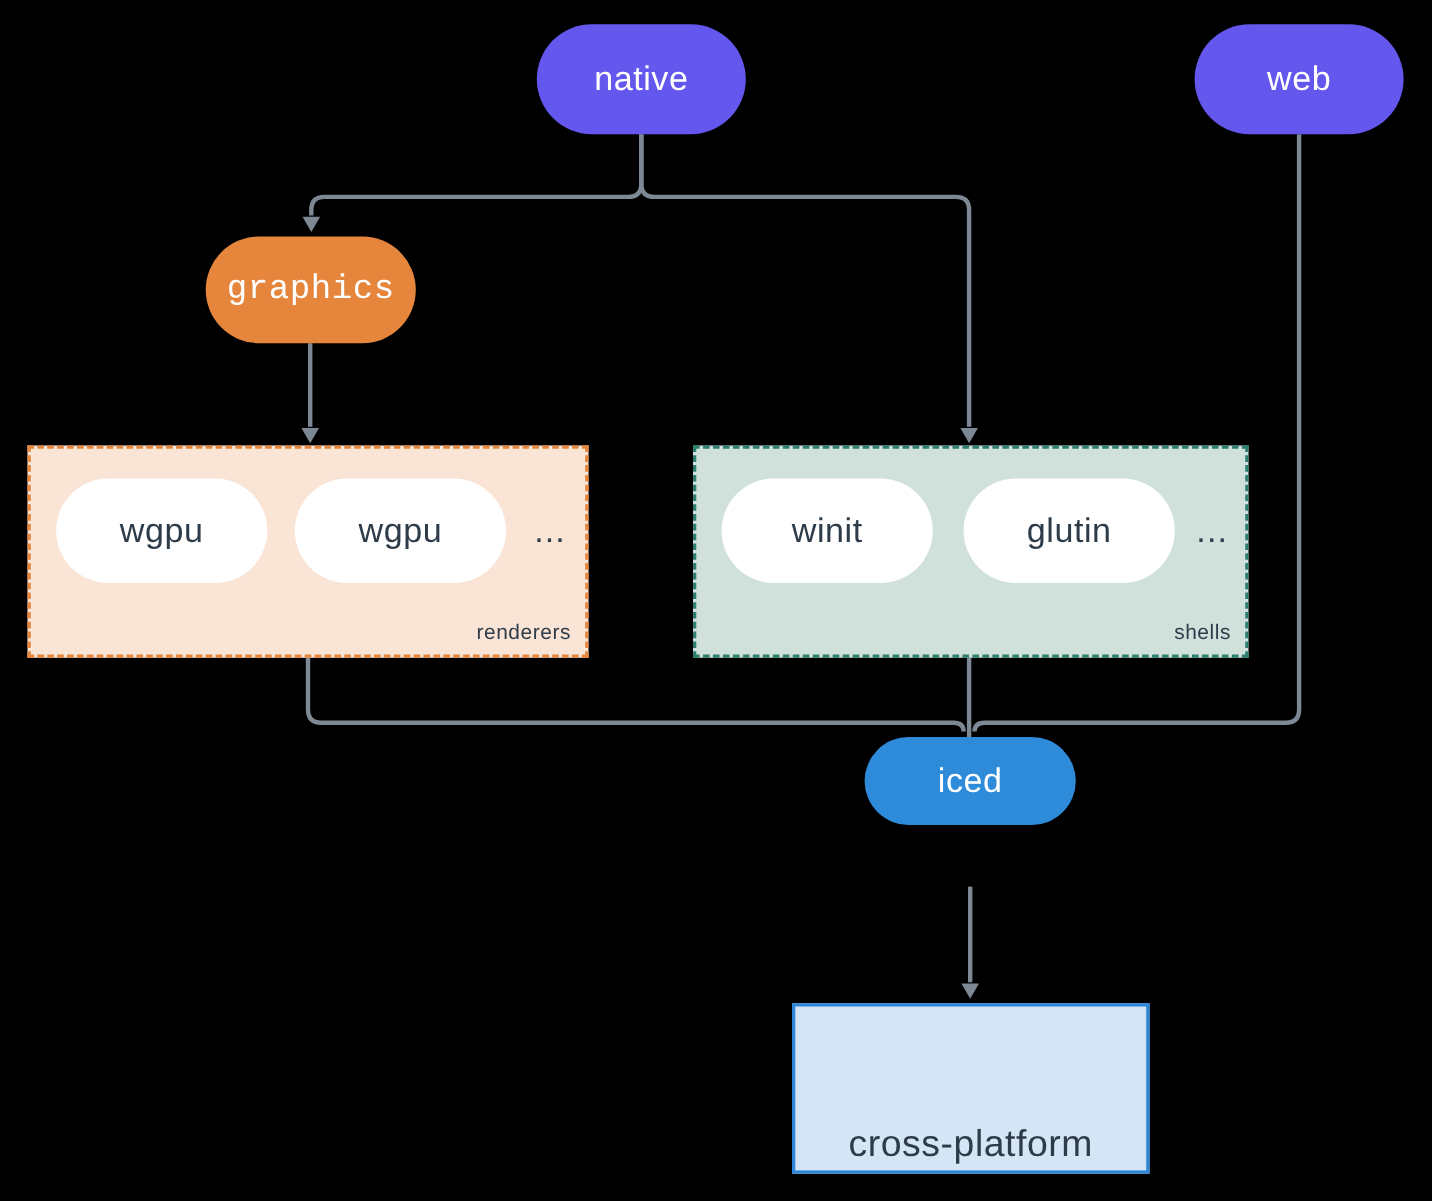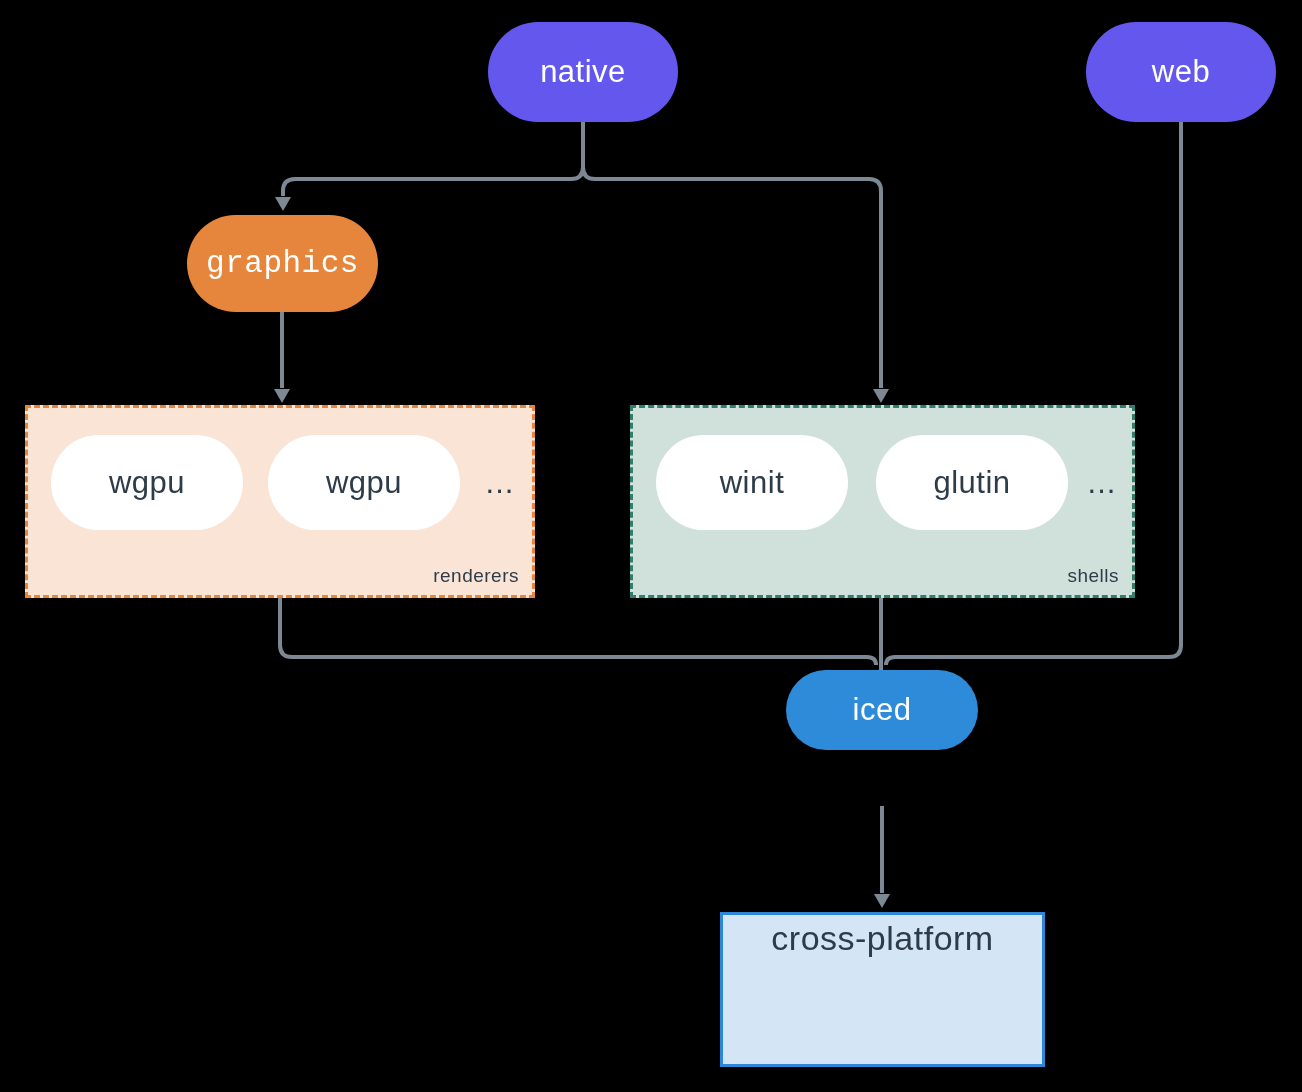--- a/index.html
+++ b/index.html
@@ -52,21 +52,21 @@
   .ellipsis{
     position:absolute;top:27px;height:95px;width:44px;
     display:flex;align-items:center;justify-content:center;
     font-size:31px;color:var(--dark);letter-spacing:1px;
   }
   .app-box{
     position:absolute;left:720px;top:912px;width:325px;height:155px;
     background:var(--app-bg);
     border:3px solid var(--app-border);
     box-sizing:border-box;
-    display:flex;flex-direction:column;align-items:center;justify-content:space-between;
+    display:flex;flex-direction:column;align-items:center;justify-content:flex-end;
     font-size:34px;line-height:47px;color:var(--dark);letter-spacing:.5px;
   }
 </style>
 </head>
 <body>
 
 <div class="canvas">
 
   <svg class="edges" width="1302" height="1092" viewBox="0 0 1302 1092">
     <g stroke="#7C8894" stroke-width="4" fill="none">

